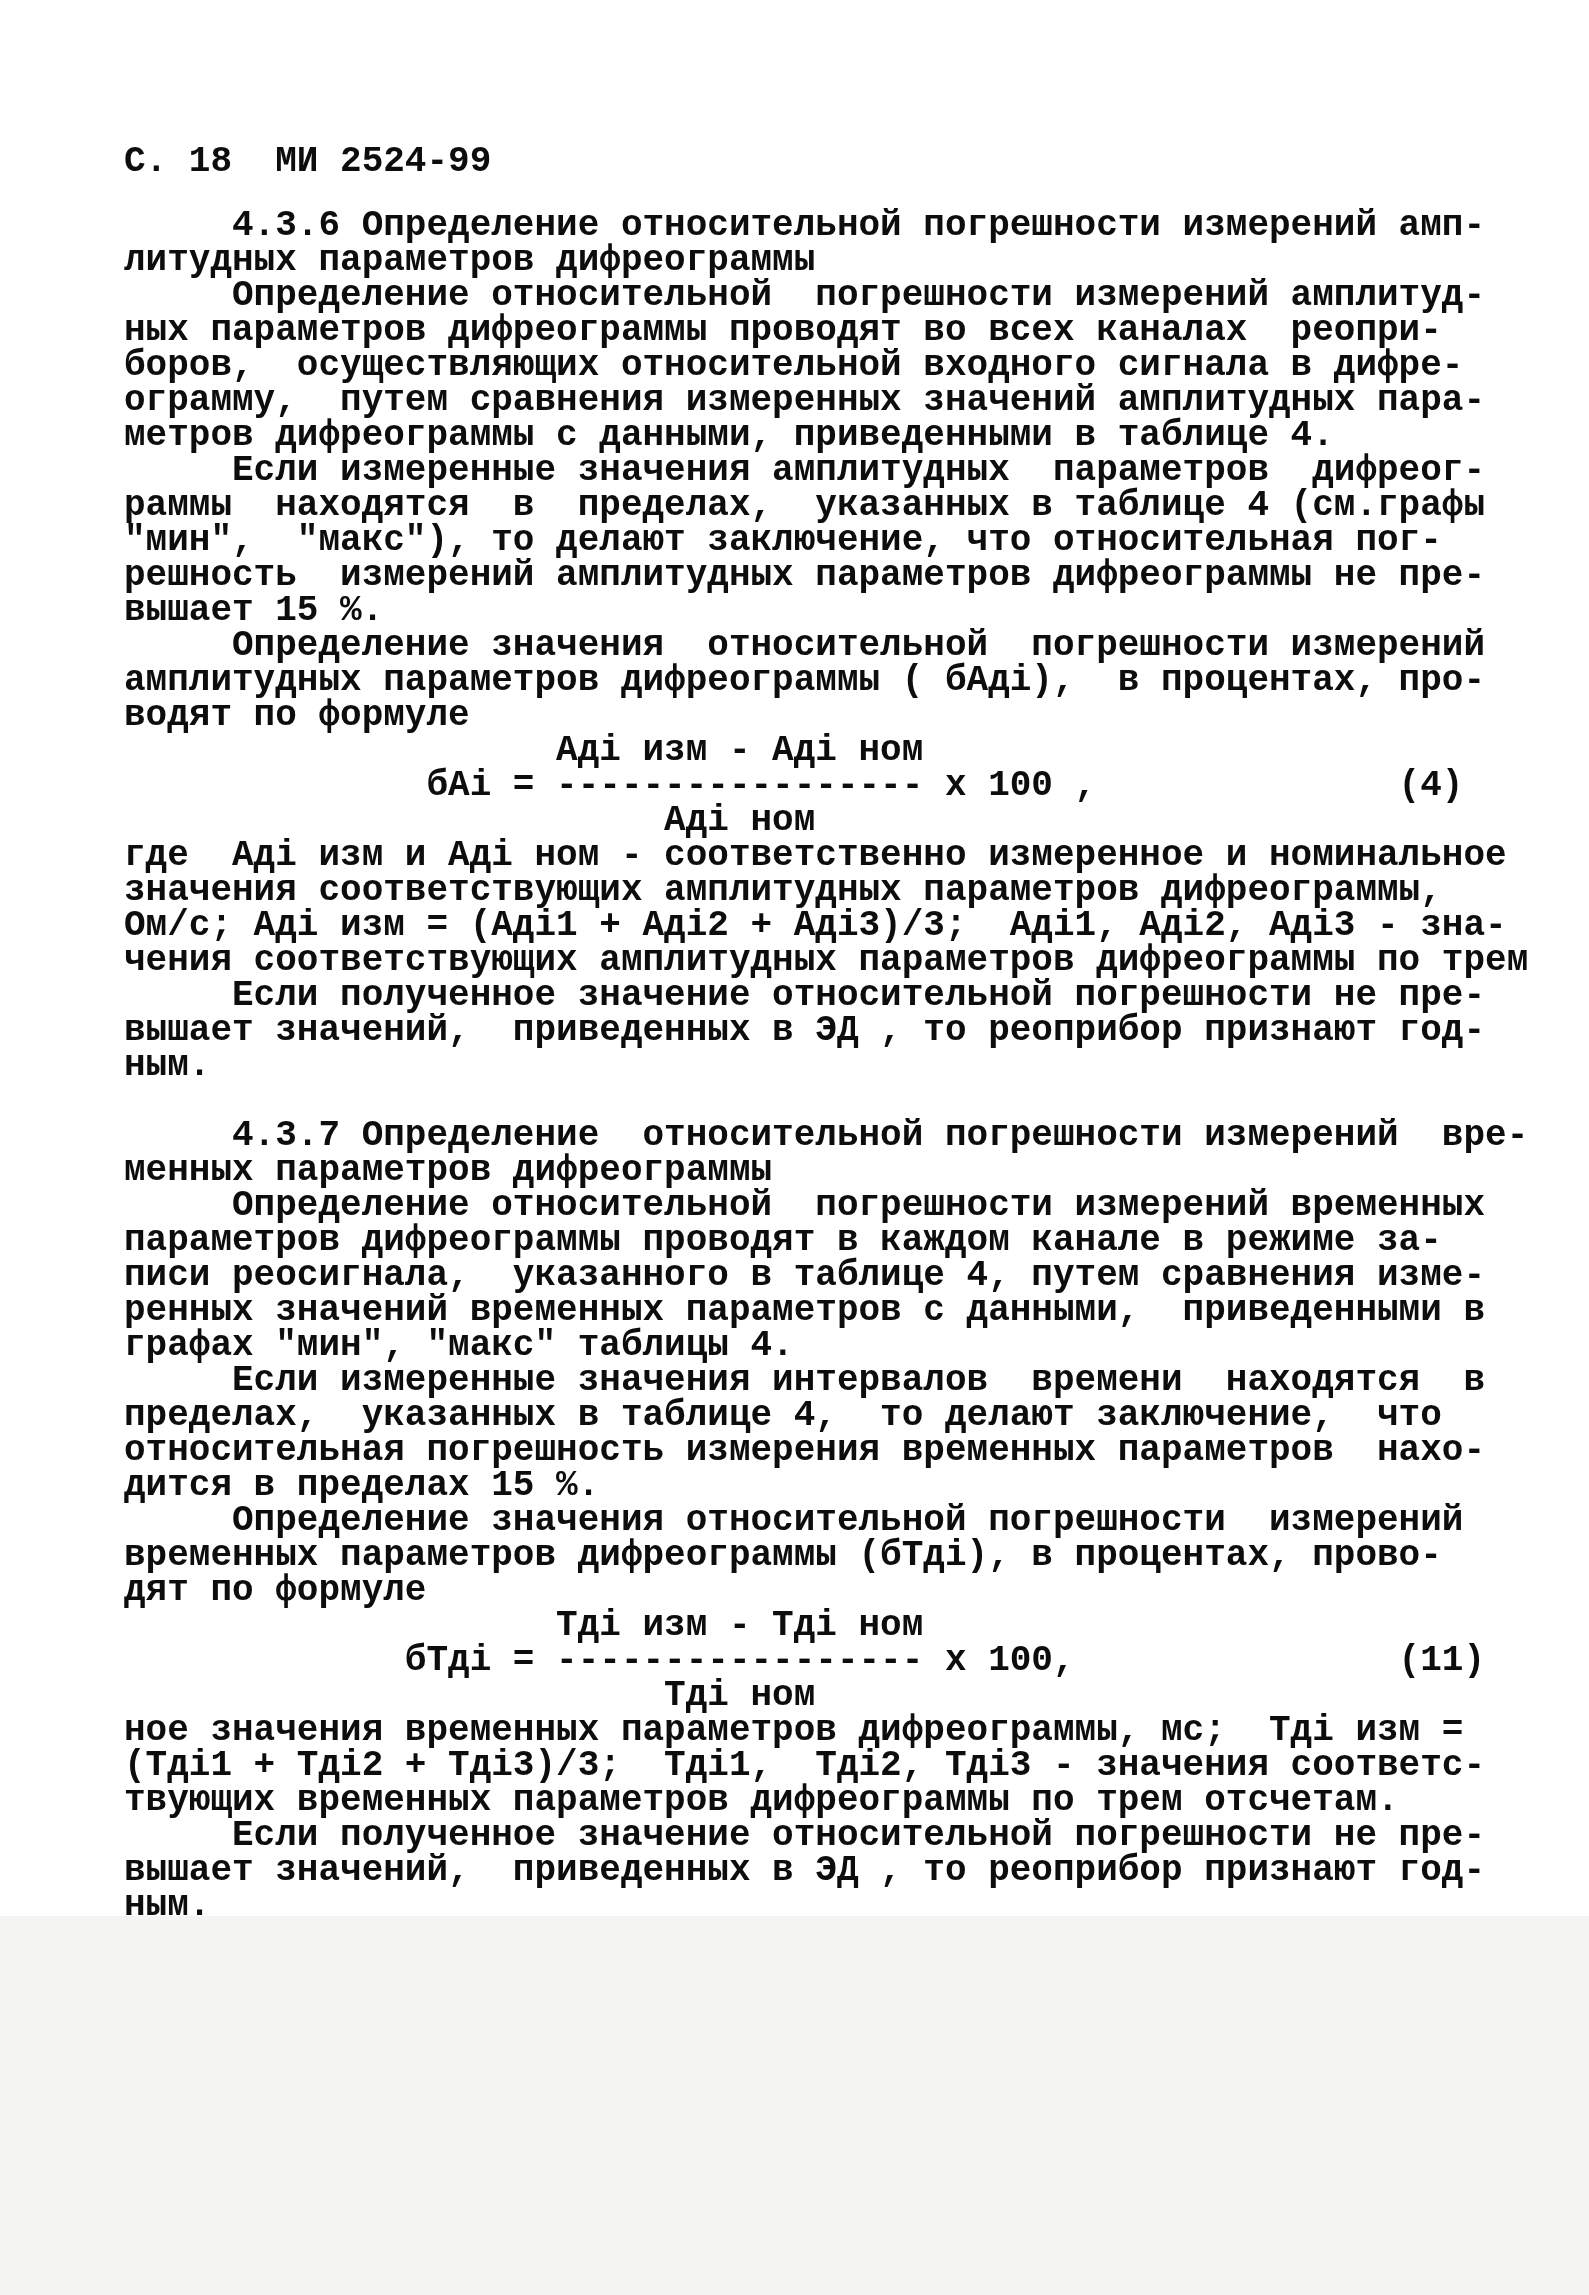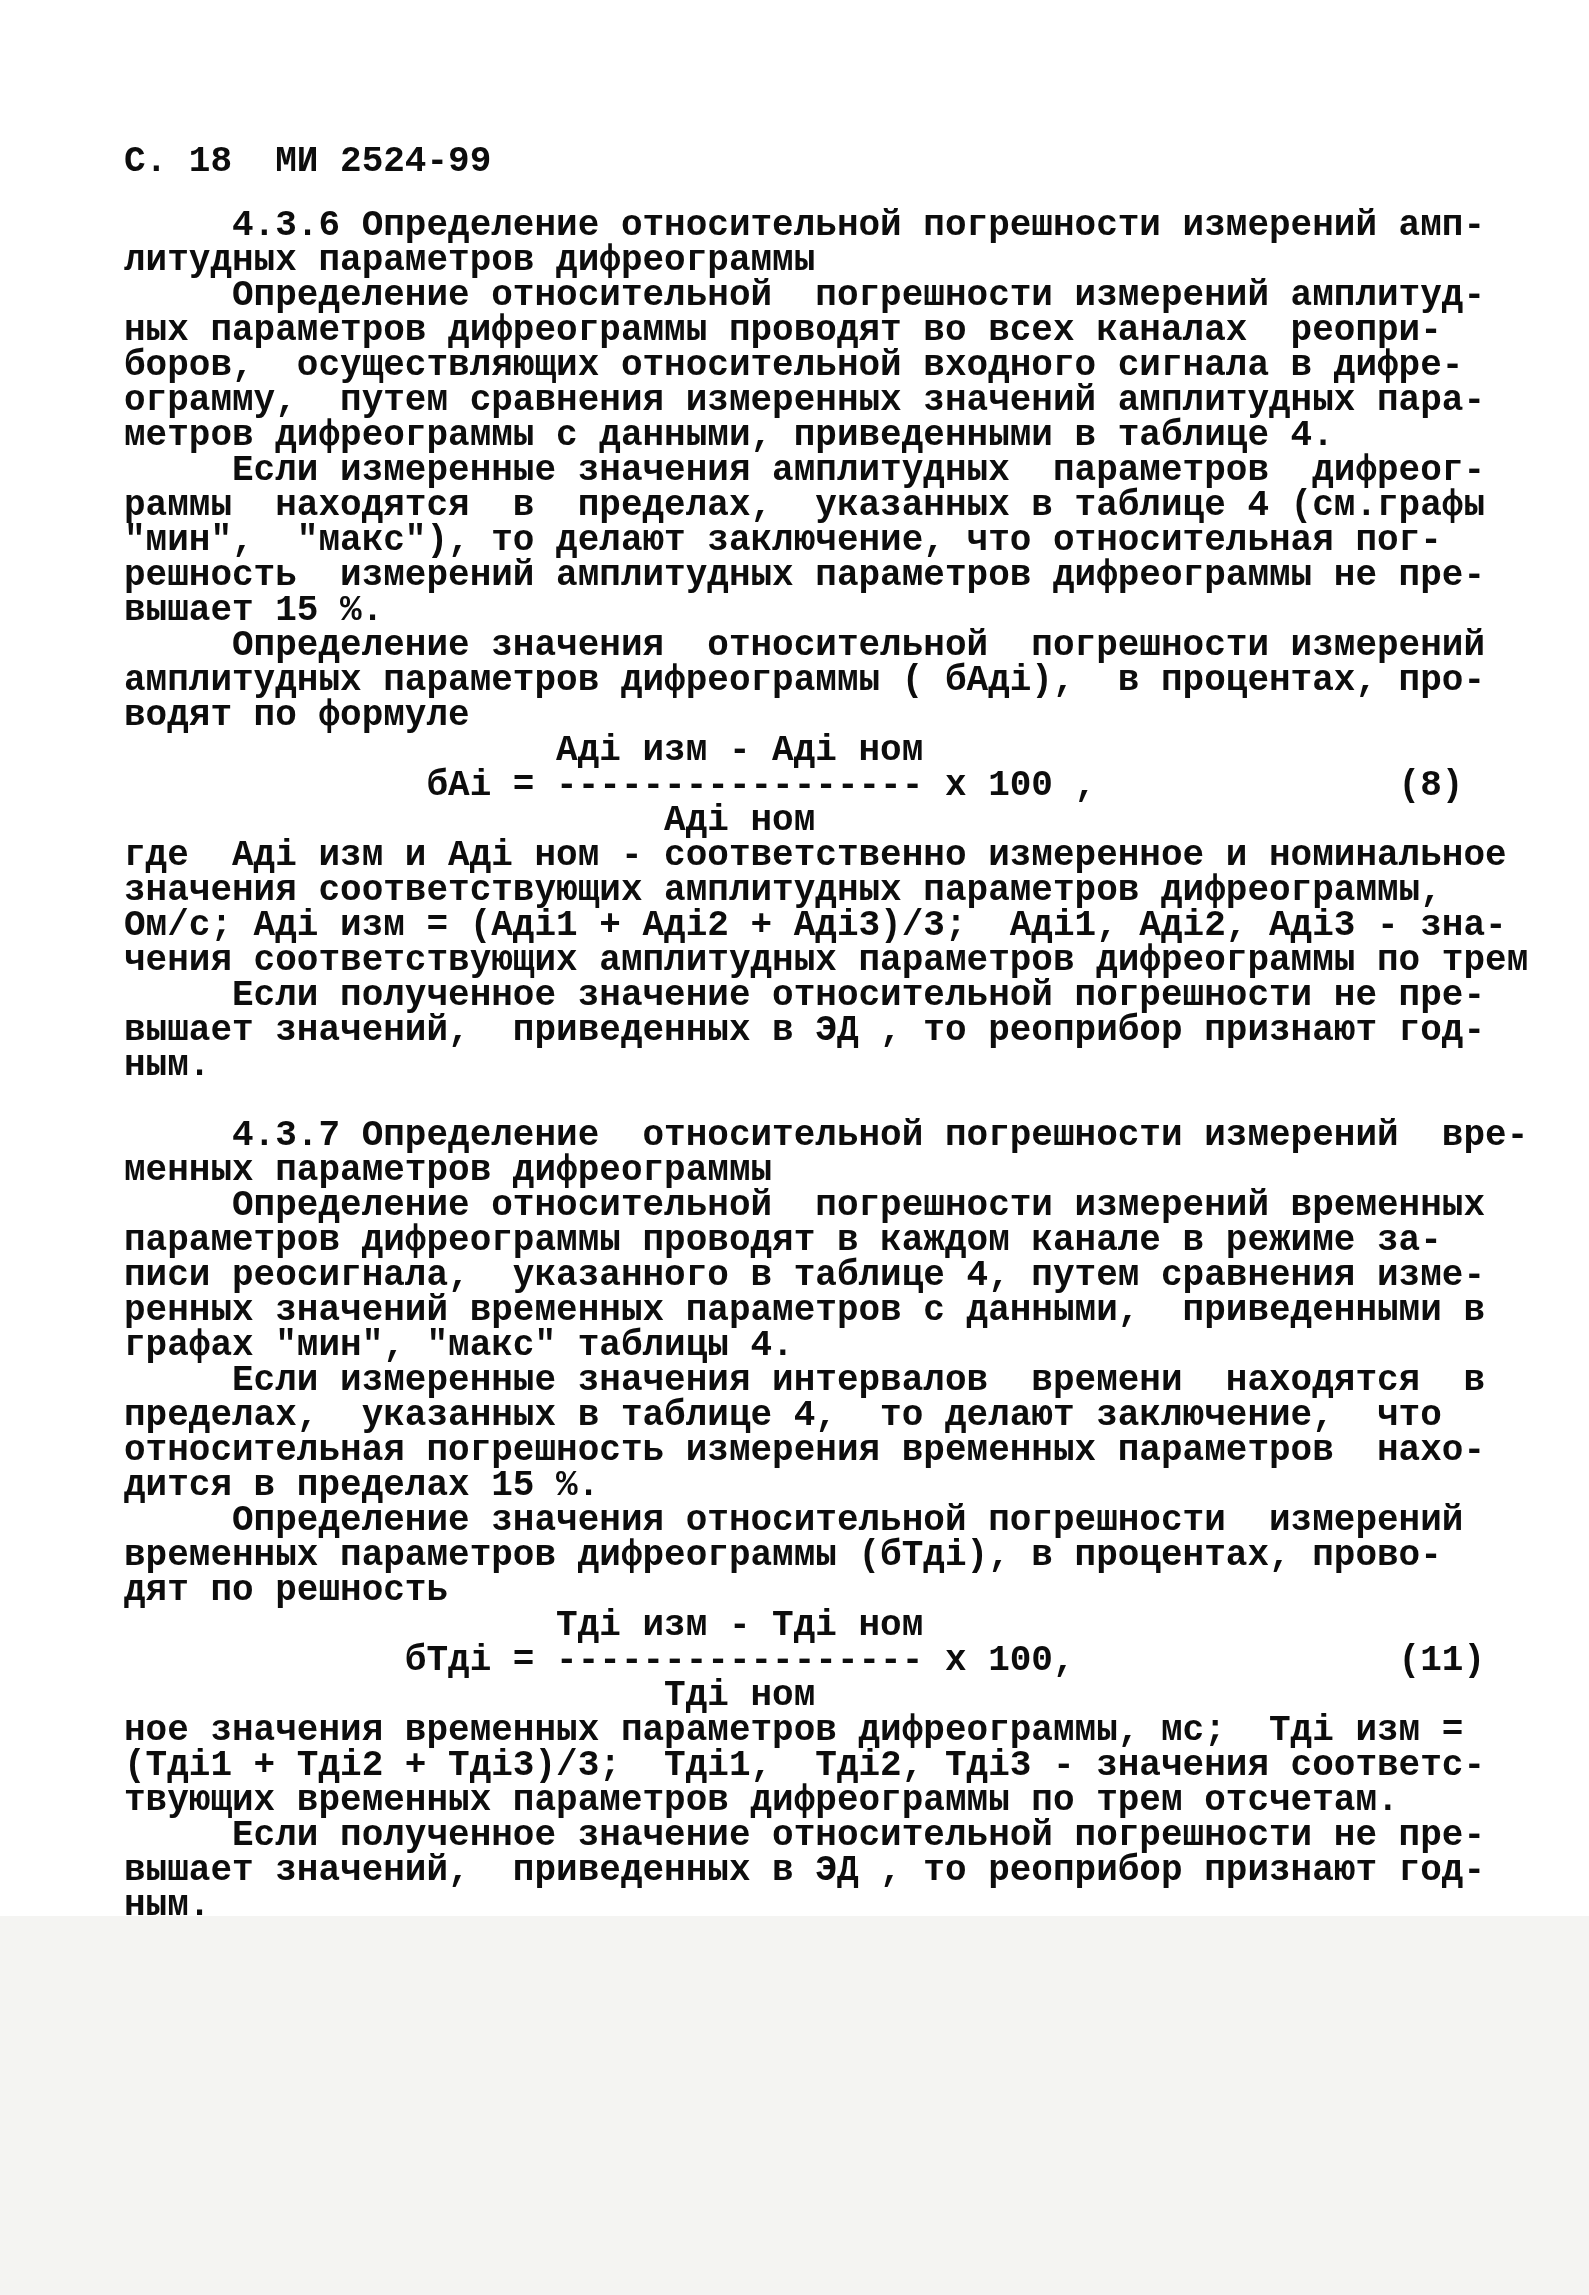--- a/index.html
+++ b/index.html
@@ -63,21 +63,21 @@
     <div class="line">метров дифреограммы с данными, приведенными в таблице 4.</div>
     <div class="line">     Если измеренные значения амплитудных  параметров  дифреог-</div>
     <div class="line">раммы  находятся  в  пределах,  указанных в таблице 4 (см.графы</div>
     <div class="line">"мин",  "макс"), то делают заключение, что относительная пог-</div>
     <div class="line">решность  измерений амплитудных параметров дифреограммы не пре-</div>
     <div class="line">вышает 15 %.</div>
     <div class="line">     Определение значения  относительной  погрешности измерений</div>
     <div class="line">амплитудных параметров дифреограммы ( бАдi),  в процентах, про-</div>
     <div class="line">водят по формуле</div>
     <div class="line">                    Адi изм - Адi ном</div>
-    <div class="line">              бАi = ----------------- x 100 ,              (8)</div>
+    <div class="line">              бАi = ----------------- x 100 ,              (4)</div>
     <div class="line">                         Адi ном</div>
     <div class="line">где  Адi изм и Адi ном - соответственно измеренное и номинальное</div>
     <div class="line">значения соответствующих амплитудных параметров дифреограммы,</div>
     <div class="line">Ом/с; Адi изм = (Адi1 + Адi2 + Адi3)/3;  Адi1, Адi2, Адi3 - зна-</div>
     <div class="line">чения соответствующих амплитудных параметров дифреограммы по трем</div>
     <div class="line">     Если полученное значение относительной погрешности не пре-</div>
     <div class="line">вышает значений,  приведенных в ЭД , то реоприбор признают год-</div>
     <div class="line">ным.</div>
     <div class="line"></div>
     <div class="line">     4.3.7 Определение  относительной погрешности измерений  вре-</div>
@@ -86,21 +86,21 @@
     <div class="line">параметров дифреограммы проводят в каждом канале в режиме за-</div>
     <div class="line">писи реосигнала,  указанного в таблице 4, путем сравнения изме-</div>
     <div class="line">ренных значений временных параметров с данными,  приведенными в</div>
     <div class="line">графах "мин", "макс" таблицы 4.</div>
     <div class="line">     Если измеренные значения интервалов  времени  находятся  в</div>
     <div class="line">пределах,  указанных в таблице 4,  то делают заключение,  что</div>
     <div class="line">относительная погрешность измерения временных параметров  нахо-</div>
     <div class="line">дится в пределах 15 %.</div>
     <div class="line">     Определение значения относительной погрешности  измерений</div>
     <div class="line">временных параметров дифреограммы (бТдi), в процентах, прово-</div>
-    <div class="line">дят по решность</div>
+    <div class="line">дят по формуле</div>
     <div class="line">                    Тдi изм - Тдi ном</div>
     <div class="line">             бТдi = ----------------- x 100,               (11)</div>
     <div class="line">                         Тдi ном</div>
     <div class="line">ное значения временных параметров дифреограммы, мс;  Тдi изм =</div>
     <div class="line">(Тдi1 + Тдi2 + Тдi3)/3;  Тдi1,  Тдi2, Тдi3 - значения соответс-</div>
     <div class="line">твующих временных параметров дифреограммы по трем отсчетам.</div>
     <div class="line">     Если полученное значение относительной погрешности не пре-</div>
     <div class="line">вышает значений,  приведенных в ЭД , то реоприбор признают год-</div>
     <div class="line">ным.</div>
   </div>

